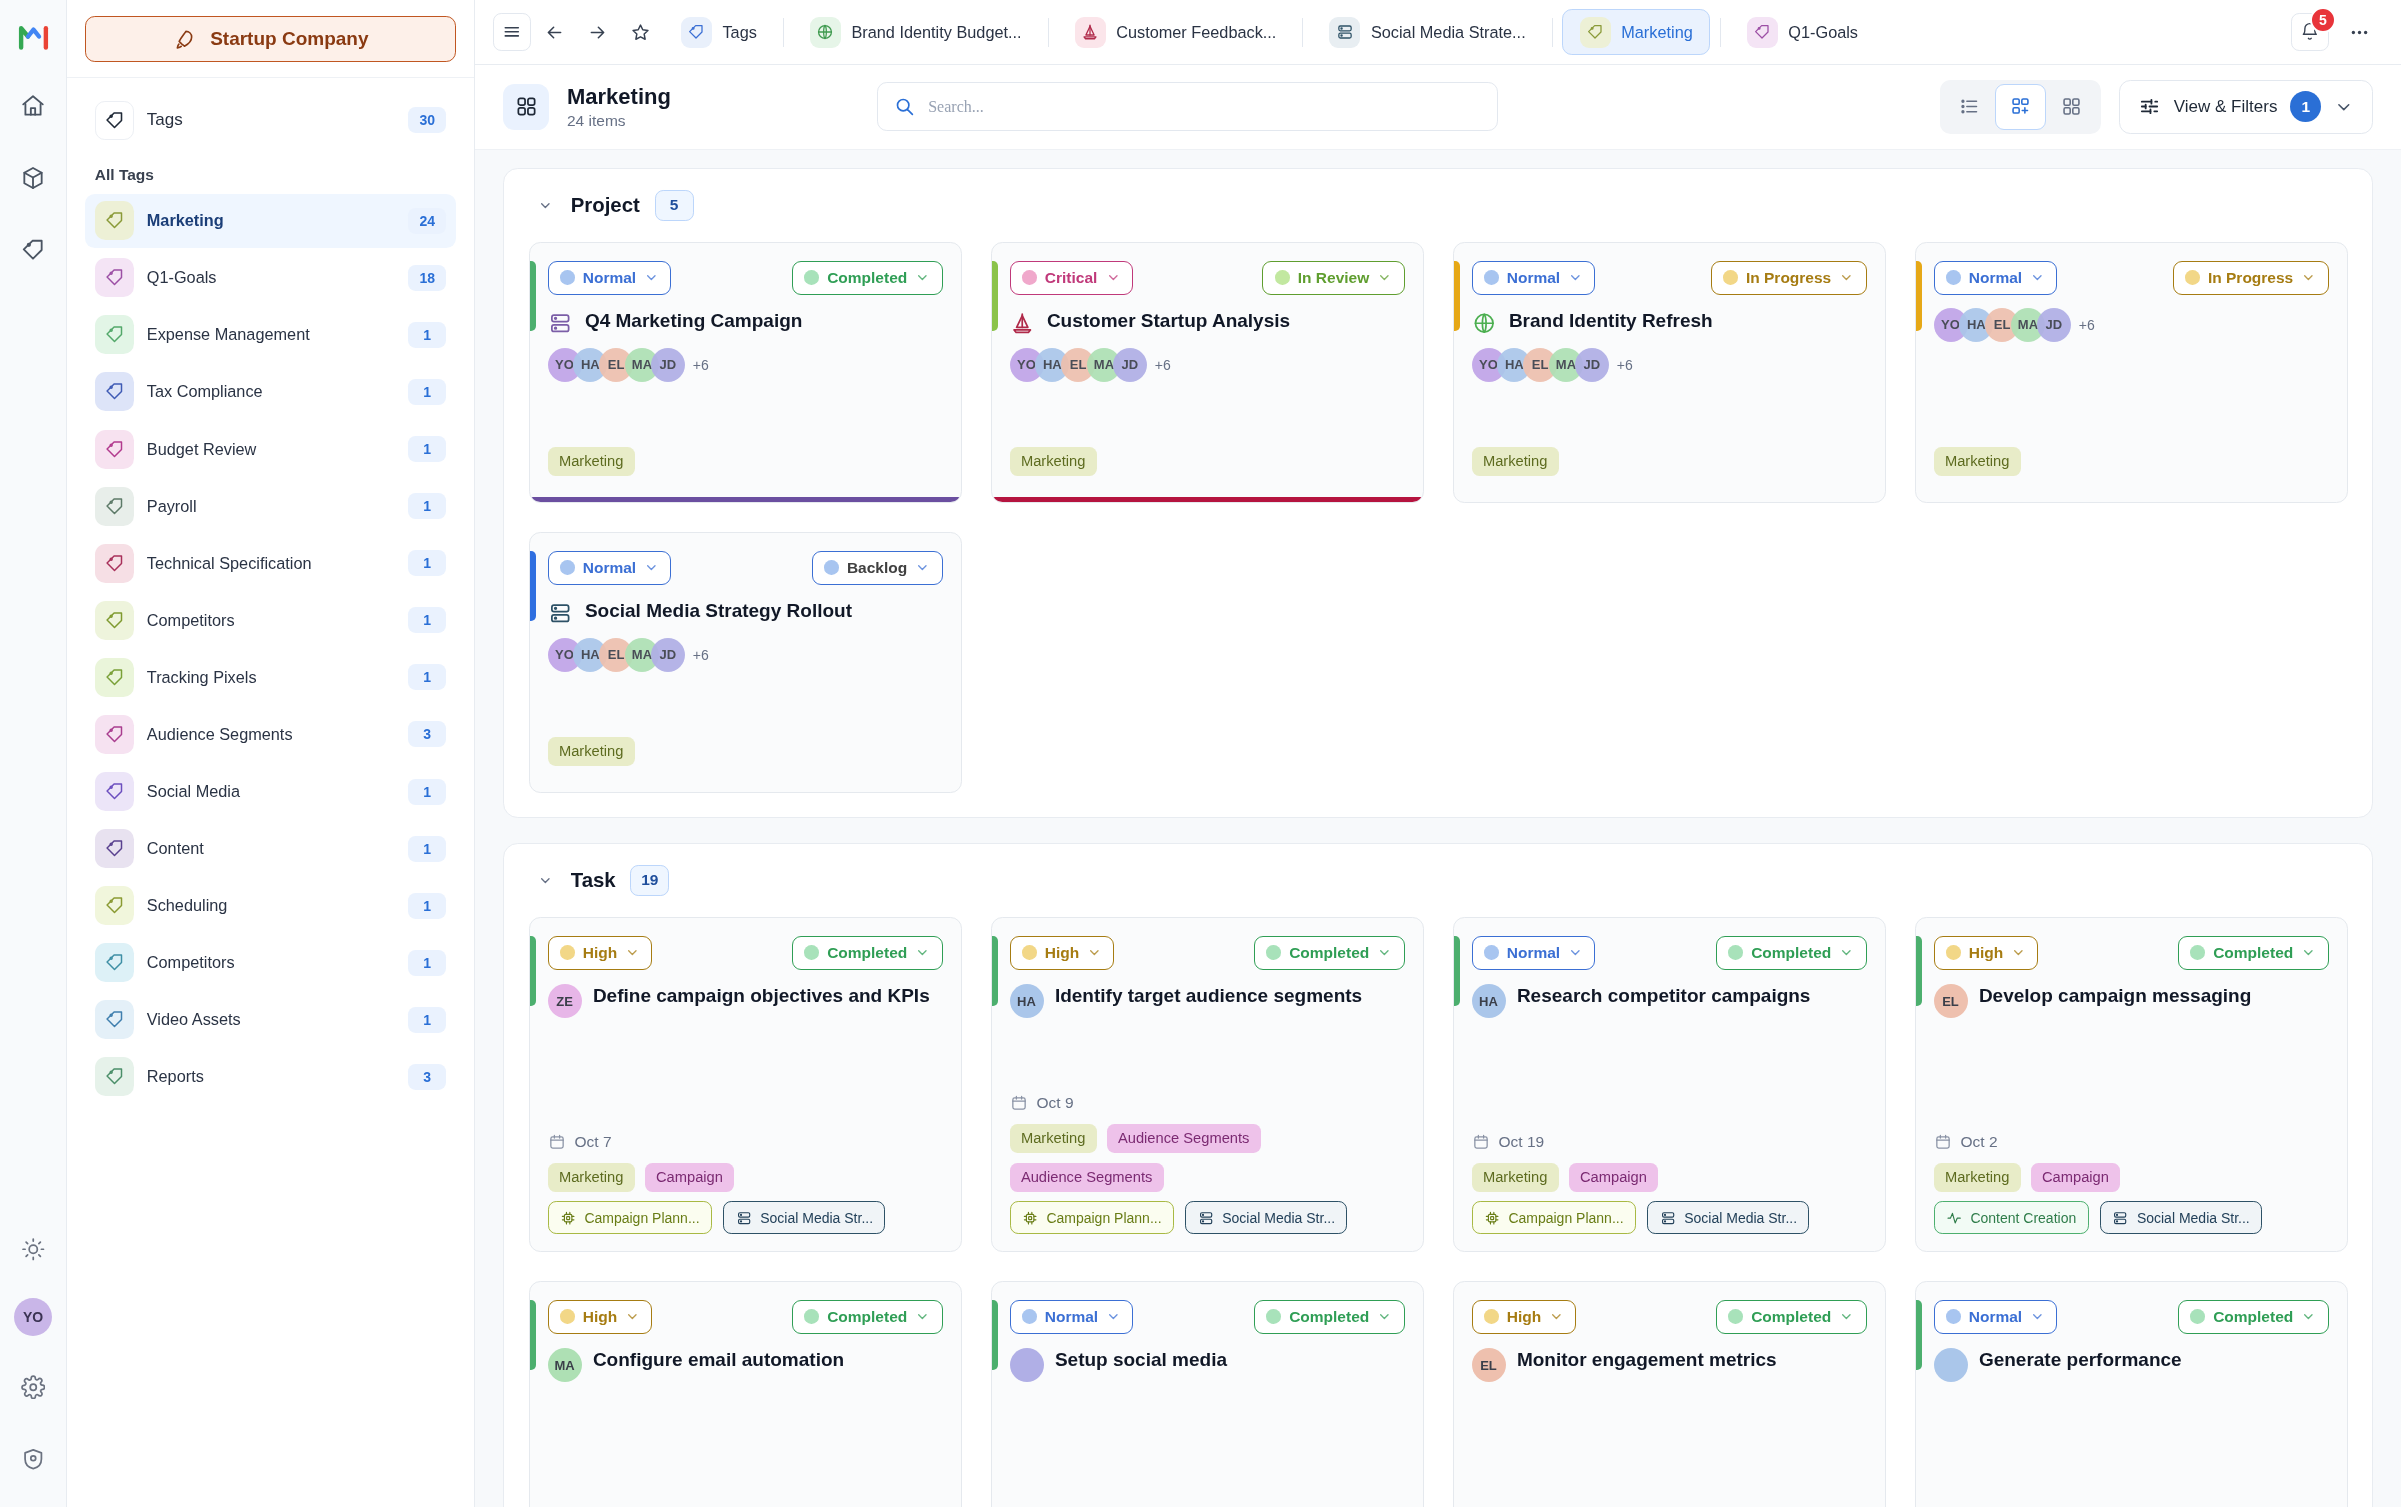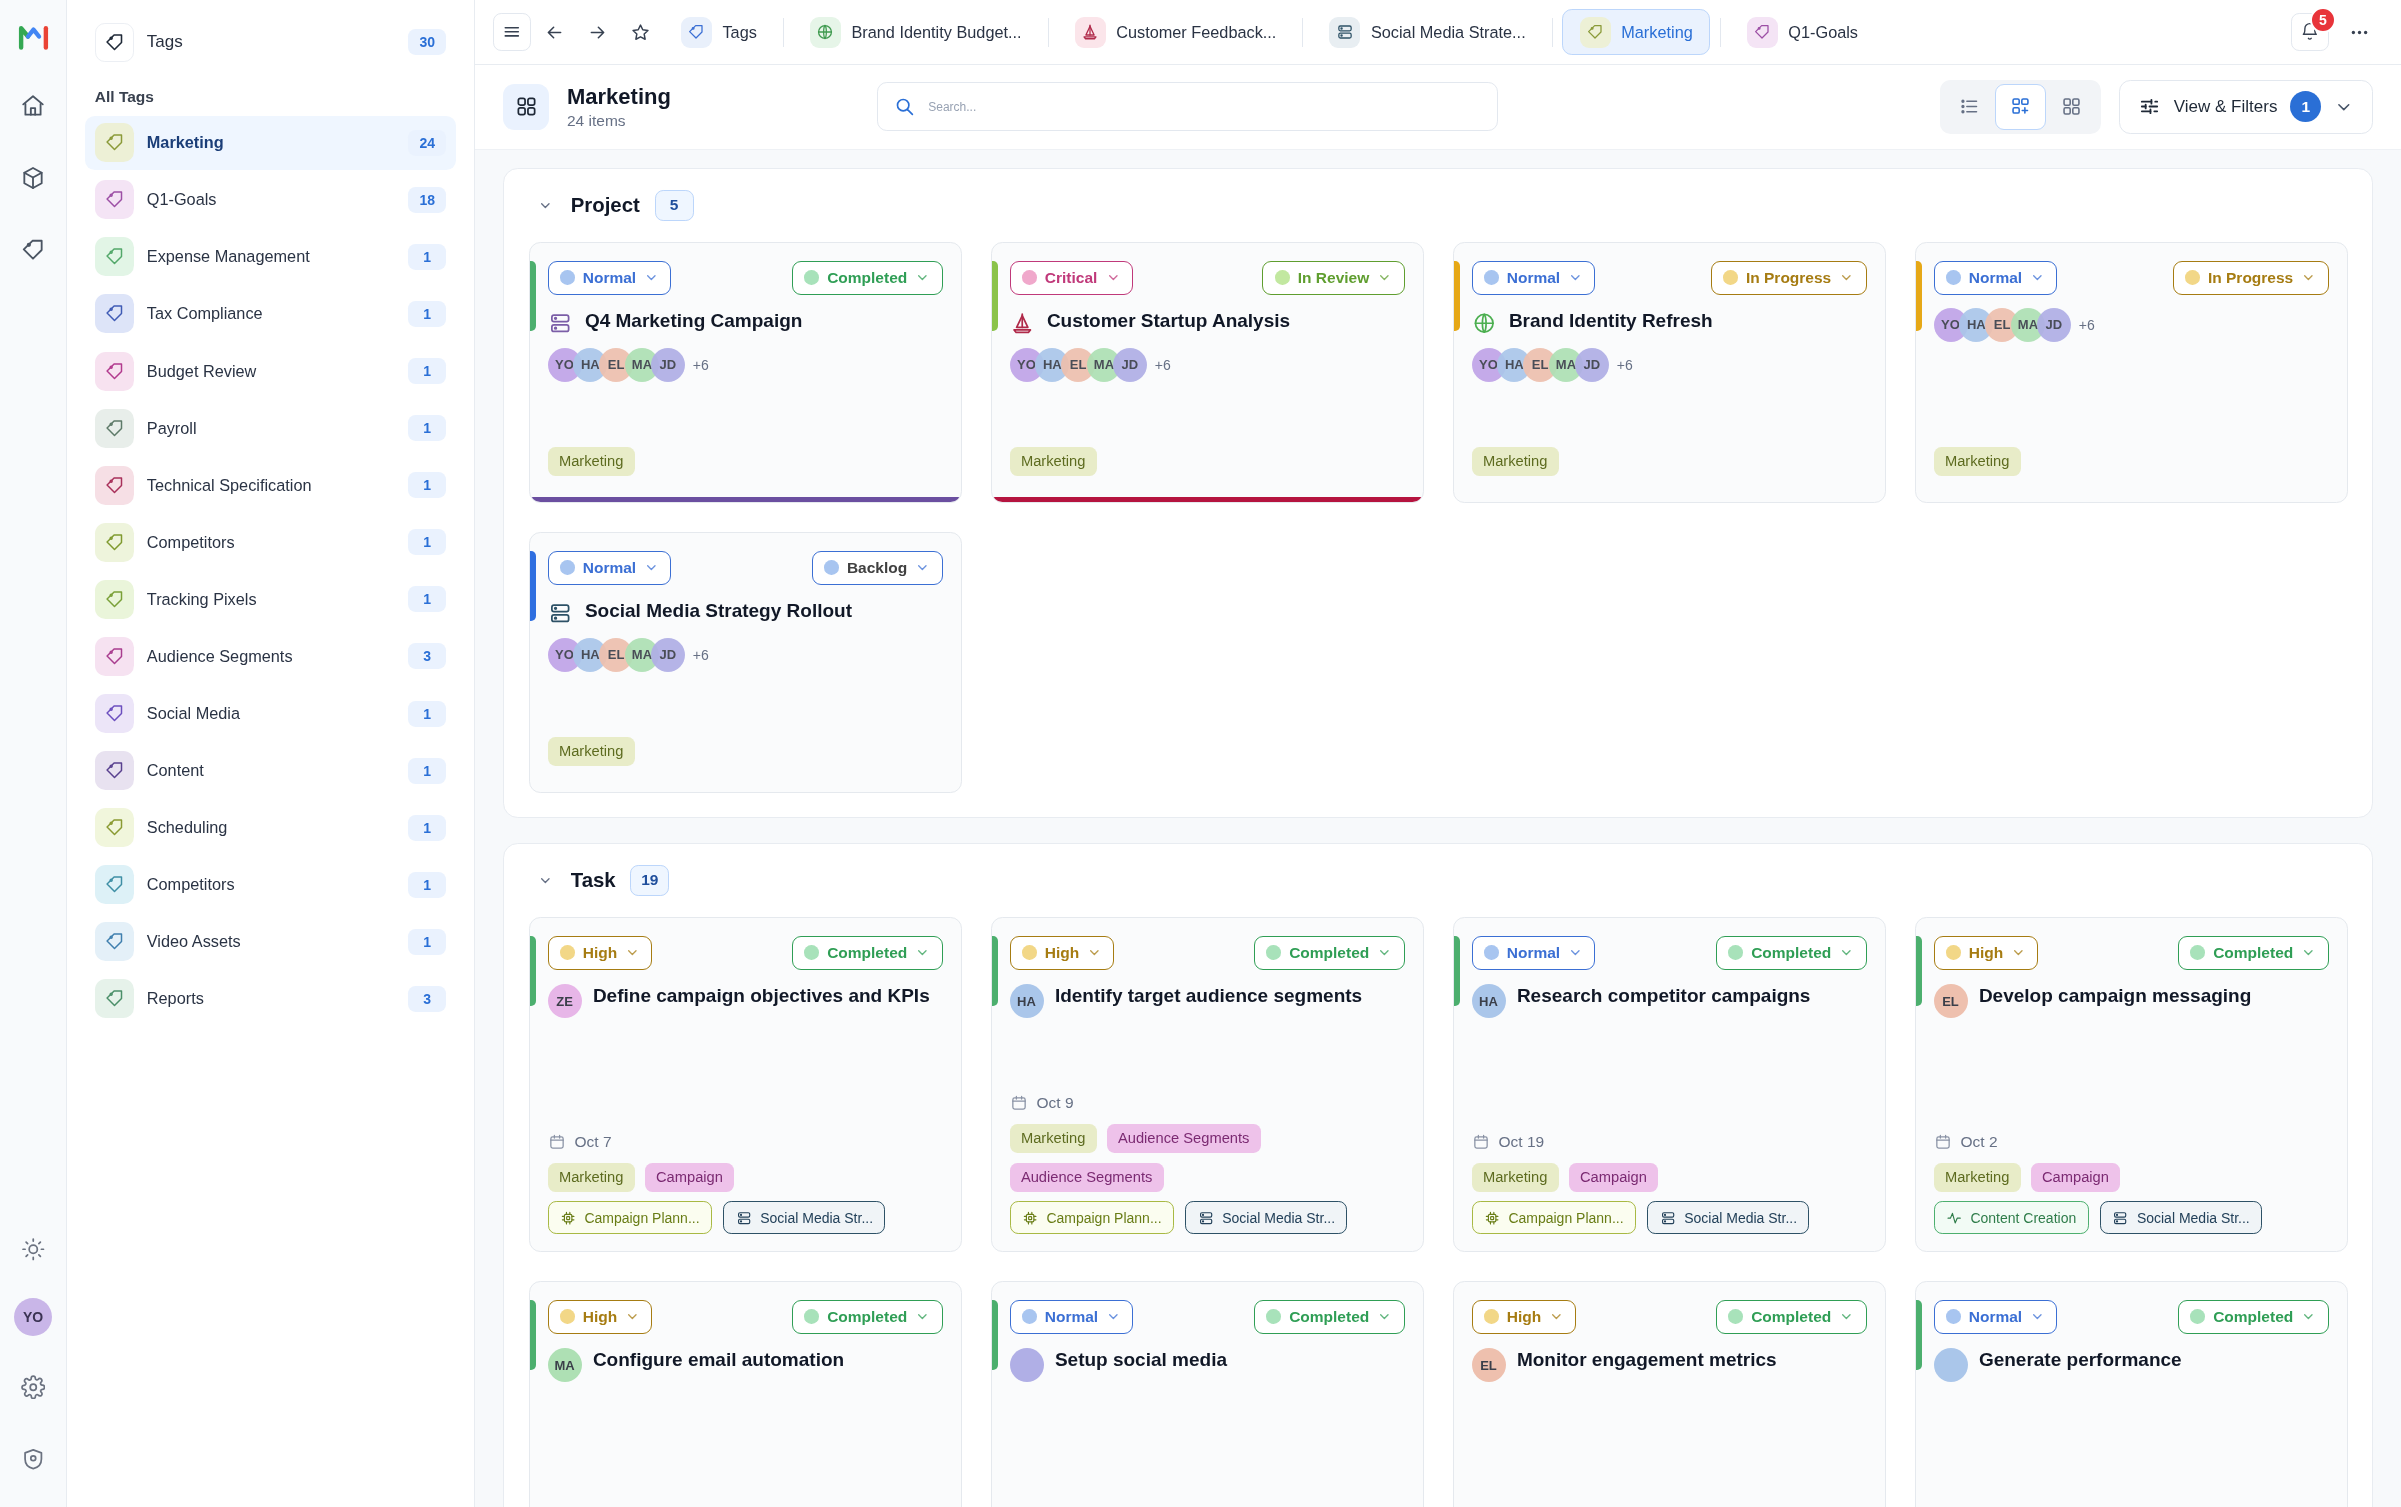--- a/index.html
+++ b/index.html
@@ -117,22 +117,22 @@
   }
   .ch-titles { display:flex; flex-direction: column; gap: 2.5px; }
   .ch-title { font-size: 22px; font-weight: 700; color: #111827; }
   .ch-sub { font-size: 15.5px; color: #667085; }
   .search-box {
     margin-left: 188px; width: 621px; height: 49px; border:0.8px solid #e3e8ef;
     border-radius: 9.8px; background:#fff; display:flex; align-items:center;
     gap: 13px; padding: 0 16.3px; cursor: text;
   }
   .search-box input {
-    border:none; outline:none; font-size: 12px; color:#1d4ed8; width: 100%;
-    font-family: Liberation Sans, sans-serif; background: transparent;
+    border:none; outline:none; font-size: 16px; color:#1d4ed8; width: 100%;
+    font-family: Liberation Serif, serif; background: transparent;
   }
   .search-box input::placeholder { color: #98a2b3; }
   .view-group {
     margin-left: auto; display:flex; align-items:center; gap: 18px;
   }
   .seg {
     display:flex; align-items:center; background:#f2f4f7; border-radius: 10.6px; padding: 4.1px;
   }
   .seg-btn {
     width: 51px; height: 46px; border-radius: 9px; display:flex;
@@ -266,20 +266,31 @@
     </div>
     <div class="rail-btn">
       <svg width="24.5" height="24.5" viewBox="0 0 24 24" fill="none" stroke="#6b7280" stroke-width="1.7" stroke-linecap="round" stroke-linejoin="round">
         <path d="M12 2.8l8 3v6c0 5-3.4 8.4-8 9.4-4.6-1-8-4.4-8-9.4v-6z"></path>
           <circle cx="12" cy="11" r="2.4"></circle>
       </svg>
     </div>
   </div>
 
   <div class="sidebar">
+    <div class="ws-wrap">
+      <div class="ws-chip">
+        <span>
+          <svg width="23" height="23" viewBox="0 0 24 24" fill="none" stroke="#8a3a12" stroke-width="1.7" stroke-linecap="round" stroke-linejoin="round">
+            <path d="M14.5 3.5c3.5 0 6 2.5 6 6 0 4-3.5 7.5-7.5 9.5L10 16.5 7.5 14C9.5 10 13 6 14.5 3.5z"></path>
+            <path d="M7.2 16.8c-1 1-1.4 2.6-1.6 4 1.4-.2 3-.6 4-1.6"></path>
+          </svg>
+        </span>
+        <span>Startup Company</span>
+      </div>
+    </div>
 
     <div class="sb-scroll">
       <div class="sb-head">
         <span class="ico-box">
           <svg width="21" height="21" viewBox="0 0 24 24" fill="none" stroke="#1f2937" stroke-width="1.8" stroke-linecap="round" stroke-linejoin="round">
             <path d="M3.5 11.5l8-8H20v8.5l-8 8z"></path>
               <circle cx="8.2" cy="7.2" r="1.1"></circle>
           </svg>
         </span>
         <span class="lbl">Tags</span>

